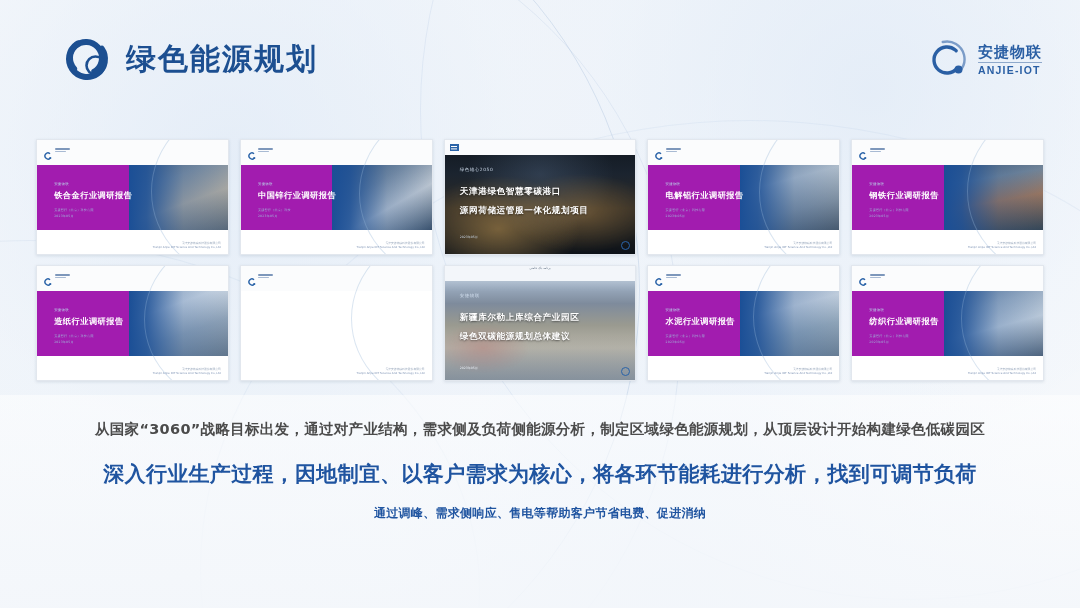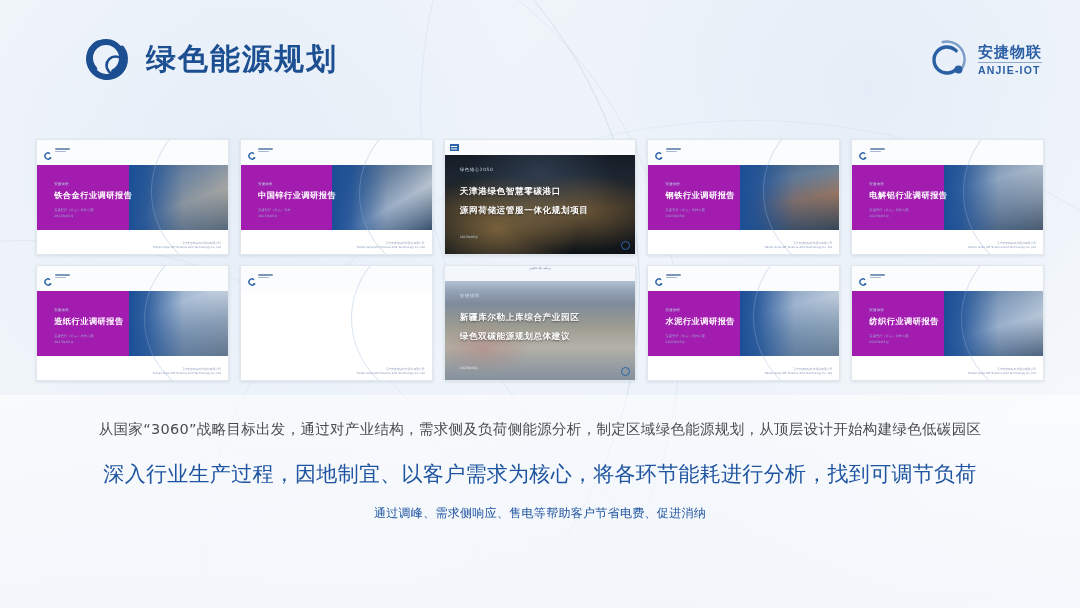--- a/index.html
+++ b/index.html
@@ -22,21 +22,21 @@
   .bg-wash {
     position:absolute; border-radius:50%;
     background:radial-gradient(circle at 50% 50%, rgba(225,235,247,.75) 0%, rgba(238,244,251,.35) 55%, rgba(255,255,255,0) 75%);
   }
 
   
   #header {
     position:absolute; left:0; top:0; width:1080px; height:118px; z-index:4;
     display:flex; align-items:center;
   }
-  #title-group { position:absolute; left:84px; top:36px; display:flex; align-items:center; gap:16px; }
+  #title-group { position:absolute; left:64px; top:36px; display:flex; align-items:center; gap:16px; }
   .brand-mark { width:46px; height:46px; position:relative; flex:none; }
   .page-title {
     font-size:30px; font-weight:bold; color:#1c4f91; letter-spacing:2px;
     font-family:"DejaVu Sans","Liberation Sans",sans-serif;
   }
 
   #corp-logo { position:absolute; right:38px; top:40px; display:flex; align-items:center; gap:9px; }
   .corp-mark { width:41px; height:41px; position:relative; flex:none; }
   .corp-text { display:flex; flex-direction:column; justify-content:center; }
   .corp-cn { font-size:15px; font-weight:bold; color:#2a5fa4; letter-spacing:1px;
@@ -105,21 +105,21 @@
                    font-family:"DejaVu Sans","Liberation Sans",sans-serif;
                    text-shadow:0 1px 2px rgba(0,0,0,.5); }
   .pf-l1 { top:40%; } .pf-l2 { top:57%; }
   .pf-date { position:absolute; left:8%; bottom:13%; font-size:3.1px; color:#cbd8e8; white-space:nowrap;
              font-family:"DejaVu Sans","Liberation Sans",sans-serif; }
   .pf-seal { position:absolute; right:5px; bottom:4px; width:9px; height:9px; border-radius:50%;
              border:1.4px solid #2a63a8; }
 
   
   #copy { position:absolute; left:0; top:420px; width:1080px; z-index:4; text-align:center; }
-  .copy-line { font-family:"DejaVu Sans","Liberation Sans",sans-serif; font-weight:normal; white-space:nowrap; }
+  .copy-line { font-family:"DejaVu Sans","Liberation Sans",sans-serif; font-weight:bold; white-space:nowrap; }
   .copy-1 { font-size:14.5px; color:#4b4b4b; letter-spacing:.3px; margin-bottom:21px; }
   .copy-2 { font-size:21px; color:#1f54a0; letter-spacing:.3px; margin-bottom:17px; }
   .copy-3 { font-size:12px; color:#1f54a0; letter-spacing:.3px; }
 </style>
 </head>
 <body>
 
 <div id="bg">
   <div class="bg-band" style="left:0;top:0;width:1080px;height:608px;"></div>
   <div class="bg-wash" style="left:-150px;top:-220px;width:760px;height:760px;"></div>
@@ -242,60 +242,60 @@
               <circle cx="4" cy="4" r="3" fill="none" stroke="#2a63a8" stroke-width="1.4" stroke-dasharray="14 30" transform="rotate(40 4 4)"></circle>
               <circle cx="6.3" cy="6" r="1.1" fill="#2a63a8"></circle>
             </svg></div>
         <div class="s-logo-txt">
             <i class="a"></i>
             <i class="b"></i>
           </div>
       </div>
     </div>
     <div class="s-band">
+      <div class="s-photo" style="background:linear-gradient(165deg,#9aa7b2 0%,#c3ccd3 30%,#8d99a4 65%,#4d5b69 100%);">
+      </div>
+      <div class="s-eyebrow">安捷物联</div>
+      <div class="s-title">电解铝行业调研报告</div>
+      <div class="s-sub">
+        <span>安捷智行（北京）科技有限</span>
+        <span>2023年05月</span>
+      </div>
+    </div>
+    <div class="s-arc" style="left:58%;top:-32%;width:95%;height:155%;"></div>
+    <div class="s-foot">
+      <span>天津安捷物联科技股份有限公司</span>
+      <span class="en">Tianjin Anjie IOT Science And Technology Co.,Ltd</span>
+    </div>
+  </div>
+
+  <div class="slide">
+    <div class="s-head">
+      <div class="s-logo">
+        <div class="s-logo-mark"><svg width="8" height="8" viewBox="0 0 8 8">
+              <circle cx="4" cy="4" r="3" fill="none" stroke="#2a63a8" stroke-width="1.4" stroke-dasharray="14 30" transform="rotate(40 4 4)"></circle>
+              <circle cx="6.3" cy="6" r="1.1" fill="#2a63a8"></circle>
+            </svg></div>
+        <div class="s-logo-txt">
+            <i class="a"></i>
+            <i class="b"></i>
+          </div>
+      </div>
+    </div>
+    <div class="s-band">
       <div class="s-photo" style="background:linear-gradient(170deg,#5c6b7a 0%,#7d8c99 25%,#a77a5a 55%,#37454f 100%);">
       </div>
       <div class="s-eyebrow">安捷物联</div>
       <div class="s-title">钢铁行业调研报告</div>
       <div class="s-sub">
         <span>安捷智行（北京）科技有限</span>
         <span>2023年05月</span>
       </div>
     </div>
     <div class="s-arc" style="left:60%;top:-30%;width:92%;height:150%;"></div>
-    <div class="s-foot">
-      <span>天津安捷物联科技股份有限公司</span>
-      <span class="en">Tianjin Anjie IOT Science And Technology Co.,Ltd</span>
-    </div>
-  </div>
-
-  <div class="slide">
-    <div class="s-head">
-      <div class="s-logo">
-        <div class="s-logo-mark"><svg width="8" height="8" viewBox="0 0 8 8">
-              <circle cx="4" cy="4" r="3" fill="none" stroke="#2a63a8" stroke-width="1.4" stroke-dasharray="14 30" transform="rotate(40 4 4)"></circle>
-              <circle cx="6.3" cy="6" r="1.1" fill="#2a63a8"></circle>
-            </svg></div>
-        <div class="s-logo-txt">
-            <i class="a"></i>
-            <i class="b"></i>
-          </div>
-      </div>
-    </div>
-    <div class="s-band">
-      <div class="s-photo" style="background:linear-gradient(165deg,#9aa7b2 0%,#c3ccd3 30%,#8d99a4 65%,#4d5b69 100%);">
-      </div>
-      <div class="s-eyebrow">安捷物联</div>
-      <div class="s-title">电解铝行业调研报告</div>
-      <div class="s-sub">
-        <span>安捷智行（北京）科技有限</span>
-        <span>2023年05月</span>
-      </div>
-    </div>
-    <div class="s-arc" style="left:58%;top:-32%;width:95%;height:155%;"></div>
     <div class="s-foot">
       <span>天津安捷物联科技股份有限公司</span>
       <span class="en">Tianjin Anjie IOT Science And Technology Co.,Ltd</span>
     </div>
   </div>
 
   <div class="slide">
     <div class="s-head">
       <div class="s-logo">
         <div class="s-logo-mark"><svg width="8" height="8" viewBox="0 0 8 8">

